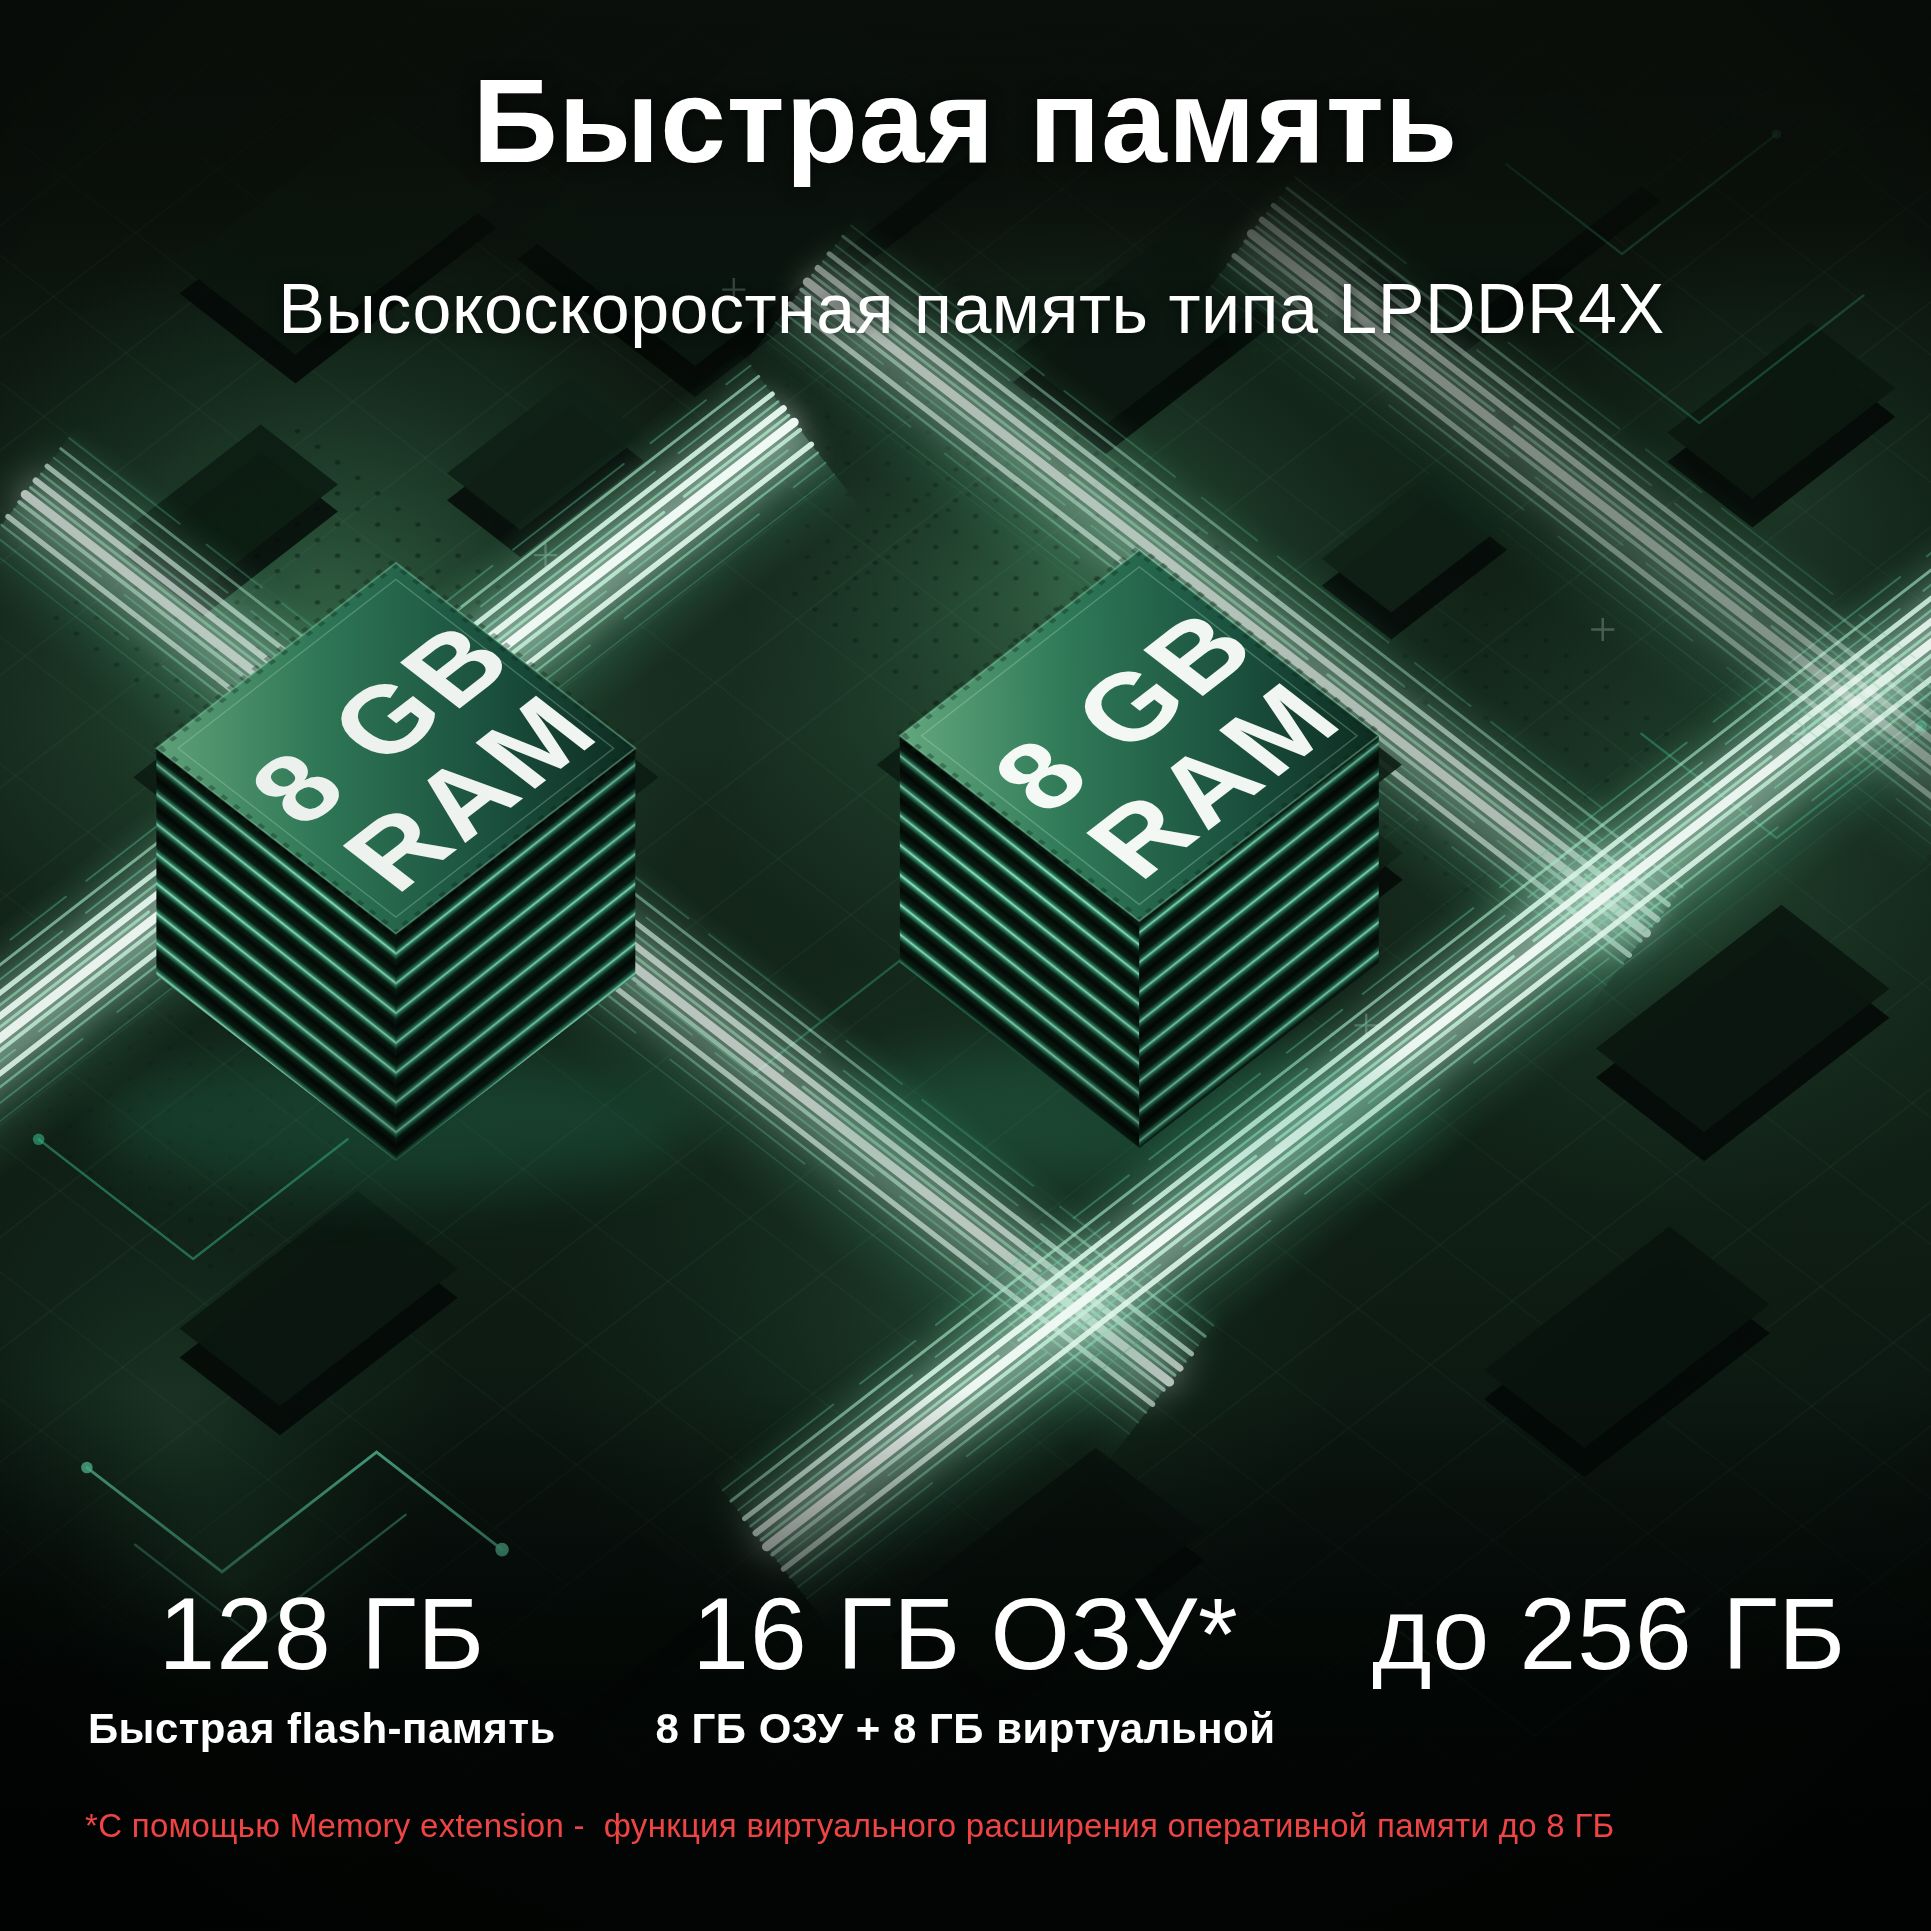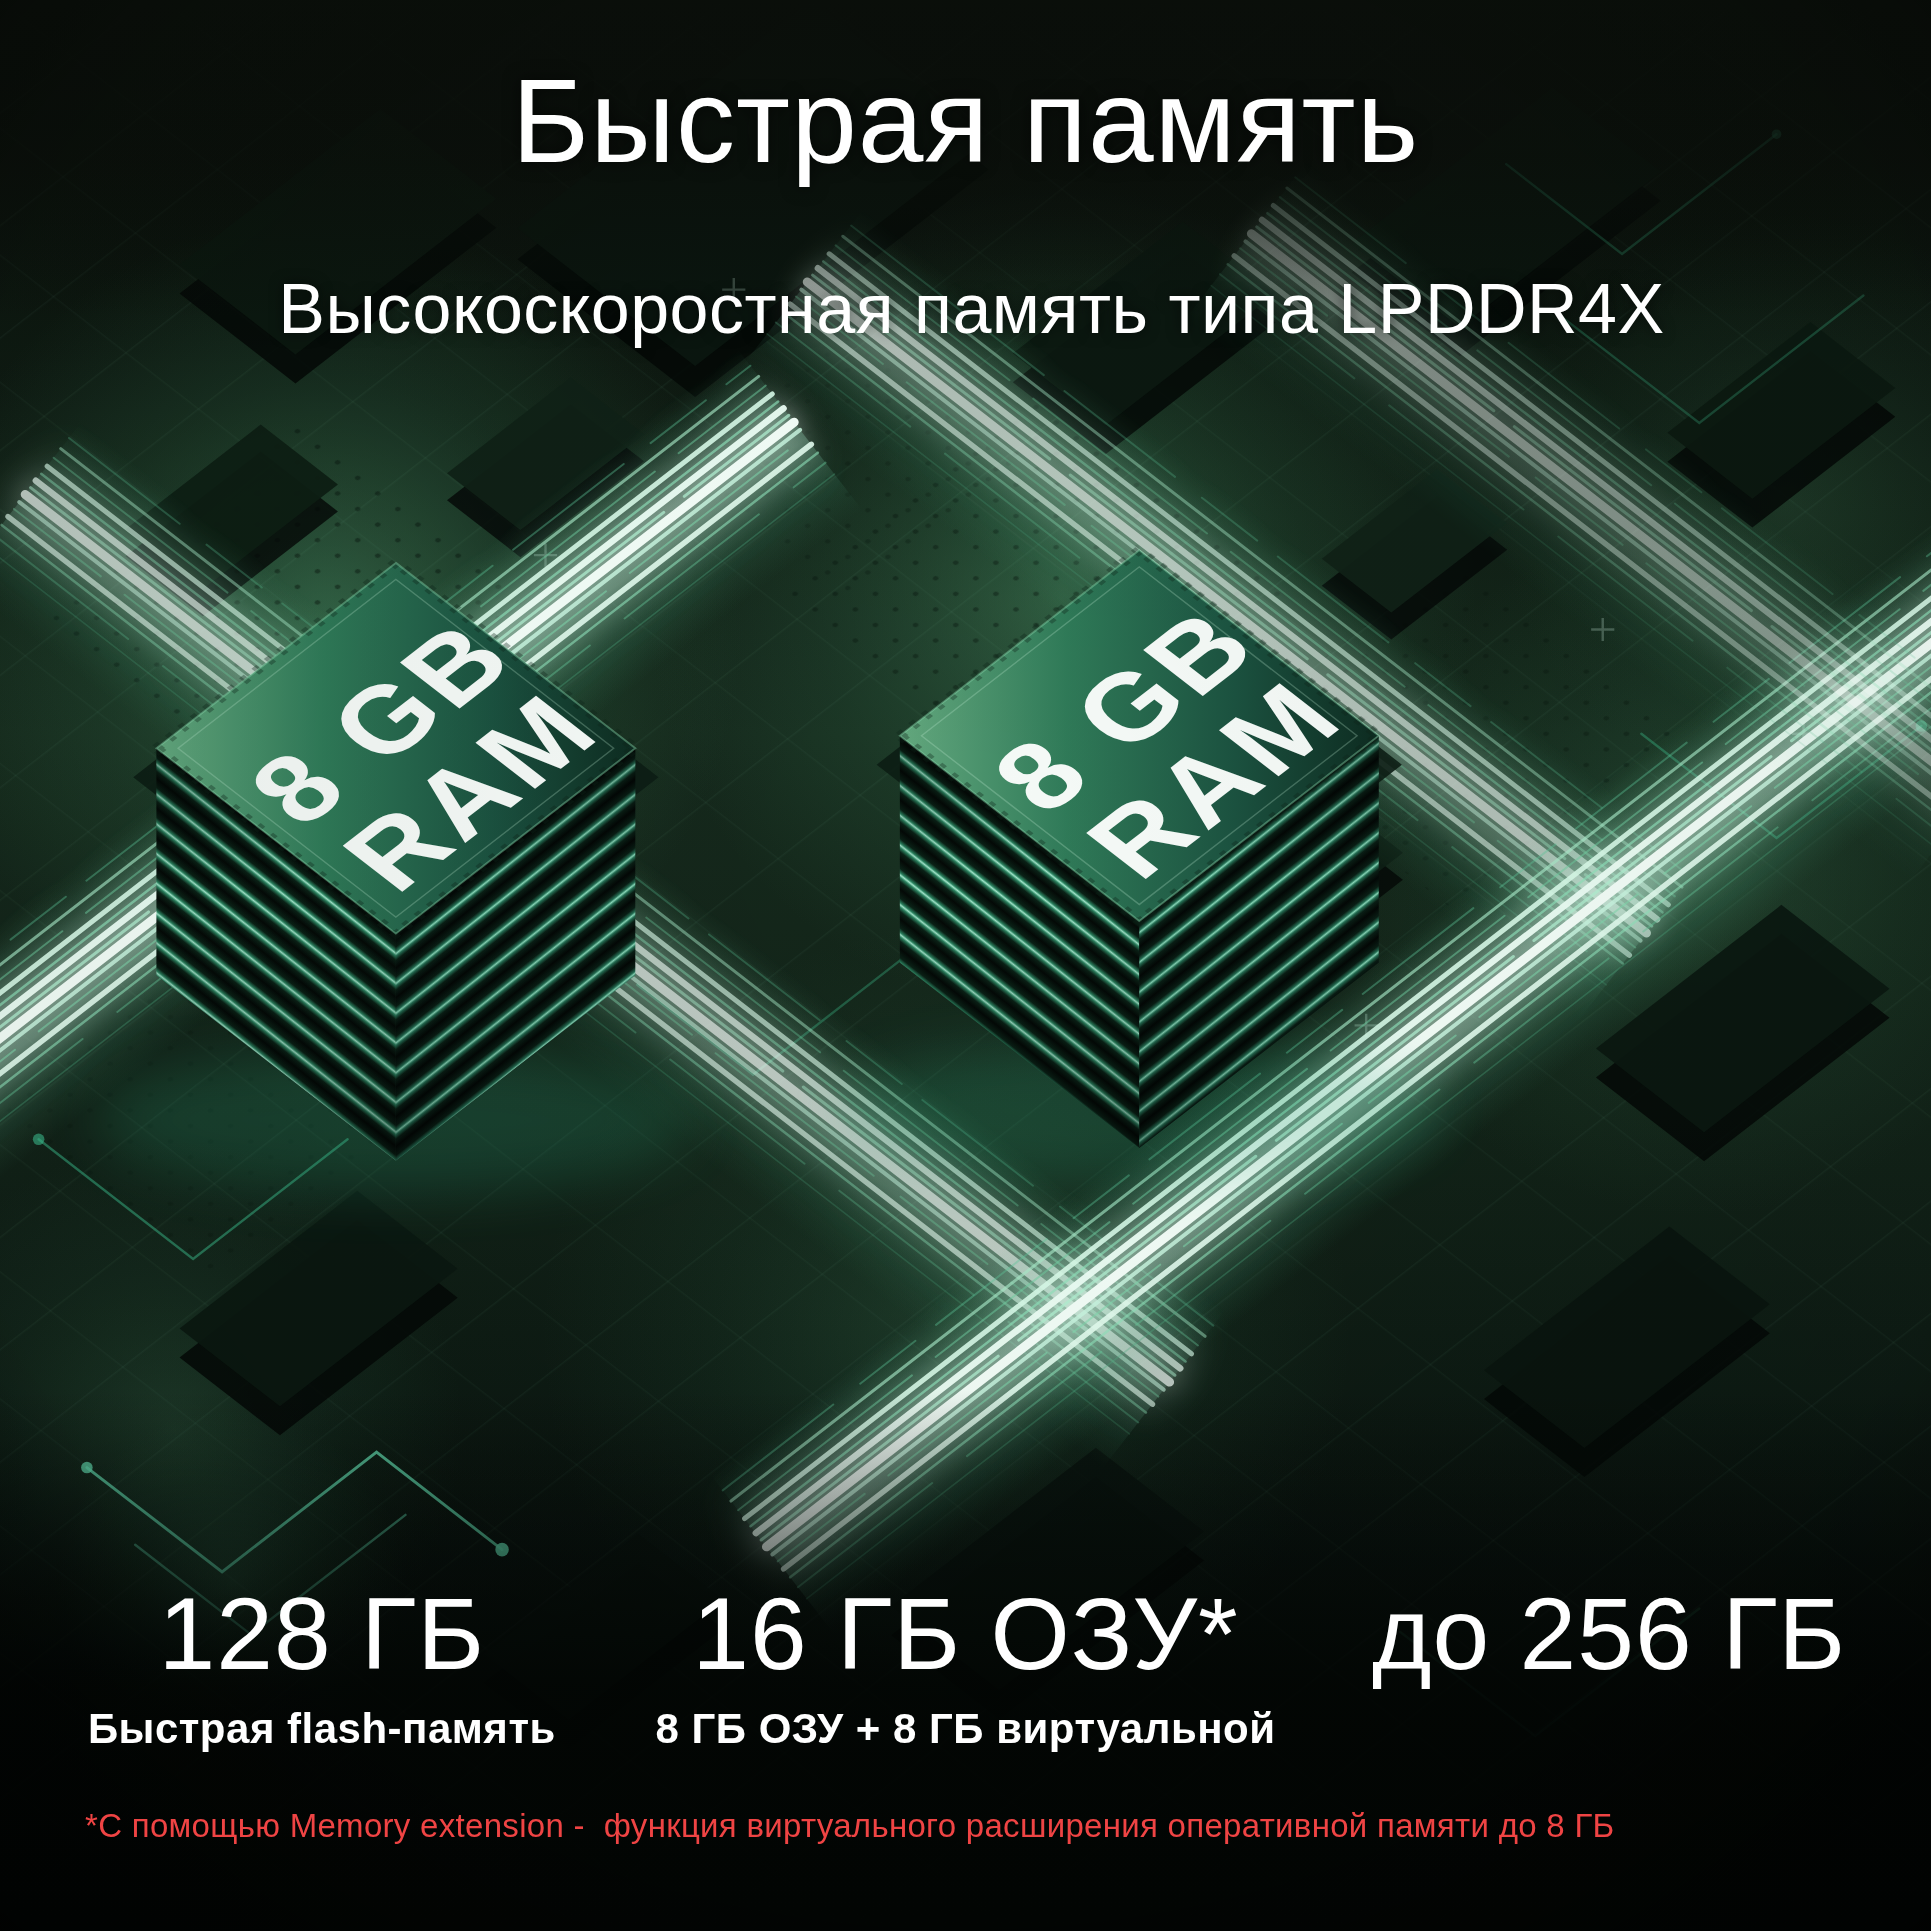--- a/index.html
+++ b/index.html
@@ -5,21 +5,21 @@
   html,body{margin:0;padding:0;background:#020503;}
   .stage{
     position:relative;width:1931px;height:1931px;overflow:hidden;
     background:#0b130d;
     font-family:"Liberation Sans", sans-serif;
     color:#ffffff;
   }
   .stage svg{position:absolute;left:0;top:0;}
   .overlay{position:absolute;left:0;width:100%;text-align:center;}
   .title{
-    top:54px;font-size:118px;font-weight:400;letter-spacing:1px;line-height:1.15;
+    top:54px;font-size:118px;font-weight:700;letter-spacing:1px;line-height:1.15;
     text-shadow:0 0 17.4px rgba(0,0,0,.65);
   }
   .subtitle{
     top:268px;font-size:70px;font-weight:300;letter-spacing:0.5px;line-height:1;
     text-shadow:0 0 13.5px rgba(0,0,0,.6);
   }
   .specs{
     position:absolute;top:1583px;left:0;width:100%;
     display:flex;align-items:flex-start;
   }

